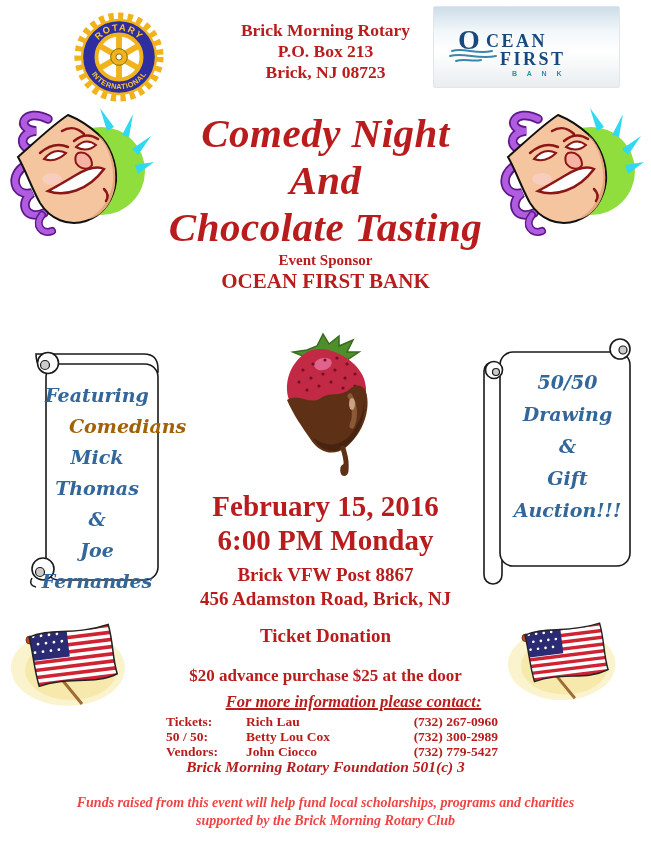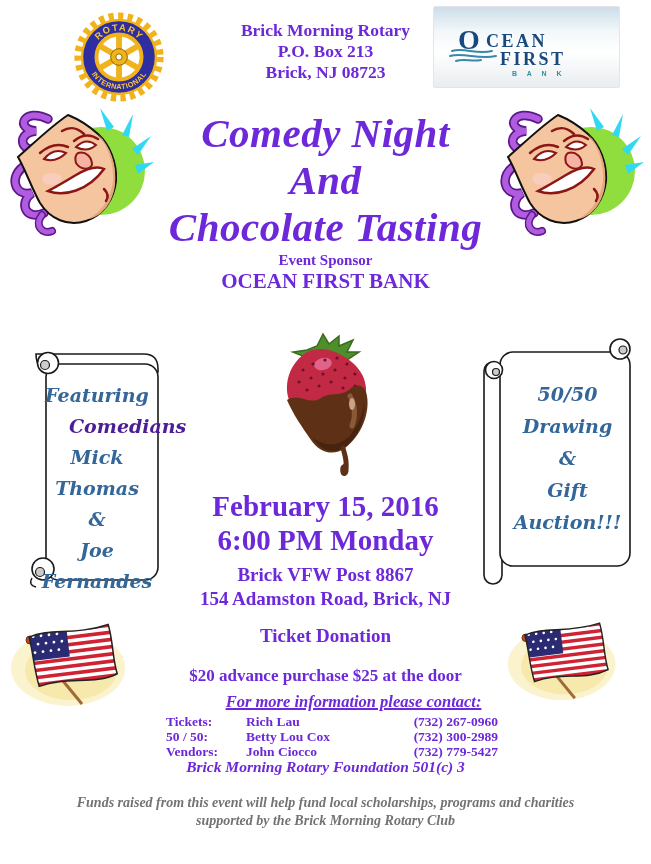--- a/index.html
+++ b/index.html
@@ -1,42 +1,42 @@
 <!DOCTYPE html>
 <html><head>
 <meta charset="utf-8">
 <style>
   html,body{margin:0;padding:0;background:#ffffff;}
   #page{position:relative;width:651px;height:864px;background:#ffffff;overflow:hidden;
         font-family:"Liberation Serif",serif;}
   .abs{position:absolute;}
   .ctr{left:0;width:651px;text-align:center;}
-  .serifb{font-family:"Liberation Serif",serif;font-weight:bold;color:#6d28d9;}
+  .serifb{font-family:"Liberation Serif",serif;font-weight:bold;color:#b91c1c;}
   .address{top:20px;font-size:17.5px;line-height:21px;}
   .title{top:110px;font-size:41px;line-height:47px;letter-spacing:0.5px;font-style:italic;}
   .sponsor-label{top:252px;font-size:15px;}
   .sponsor-name{top:269px;font-size:21px;}
   .datetime{top:489px;font-size:29px;line-height:34px;}
   .venue{top:563px;font-size:19px;line-height:23.5px;}
   .ticket-title{top:625px;font-size:19px;}
   .ticket-detail{top:666px;font-size:17px;}
   .contact-header{top:692px;font-size:16.5px;font-style:italic;
       text-decoration:underline;text-decoration-thickness:2px;padding-left:28px;}
   .row{font-size:13.5px;line-height:15px;}
   .foundation{top:758px;font-size:15.5px;font-style:italic;}
-  .footer{top:794px;font-size:14px;line-height:17.5px;font-style:italic;color:#737373;}
+  .footer{top:794px;font-size:14px;line-height:17.5px;font-style:italic;color:#ef4444;}
   .oceanbox{left:433px;top:6px;width:185px;height:80px;border-radius:2px;
       background:linear-gradient(180deg,#ccdde9 0%,#f2f7fa 30%,#ffffff 55%,#e9edf0 100%);
       border:1px solid #e3e6e8;}
   .script{font-family:"DejaVu Serif",serif;font-style:italic;font-weight:bold;
       font-size:19px;text-align:center;}
   .scriptL{left:33px;top:380px;width:128px;line-height:31px;font-style:italic;}
-  .scriptR{left:495px;top:378px;width:145px;line-height:32px;}
+  .scriptR{left:495px;top:366px;width:145px;line-height:32px;}
   .blue{color:#336699;}
-  .red{color:#4c1d95;margin-left:36px;}
+  .red{color:#a16207;margin-left:36px;}
 </style>
 </head>
 <body>
 
 <div id="page">
 
   <svg class="abs" style="left:61px;top:8px" width="116" height="98" viewBox="0 0 118 100">
     <circle cx="59" cy="50" r="41" fill="none" stroke="#f1b31c" stroke-width="9" stroke-dasharray="5.2,4.4"></circle>
     <circle cx="59" cy="50" r="39" fill="#f1b31c"></circle>
     <circle cx="59" cy="50" r="30" fill="none" stroke="#2e2ea0" stroke-width="13"></circle>
@@ -224,21 +224,21 @@
     <path d="M79,132 C83,138 82,145 78,146 C74,147 72,141 74,136 Z" fill="#5e3117"></path>
   </svg>
 
   <div class="abs ctr serifb datetime">
     <div>February 15, 2016</div>
     <div>6:00 PM Monday</div>
   </div>
 
   <div class="abs ctr serifb venue">
     <div>Brick VFW Post 8867</div>
-    <div>154 Adamston Road, Brick, NJ</div>
+    <div>456 Adamston Road, Brick, NJ</div>
   </div>
 
   <div class="abs ctr serifb ticket-title">Ticket Donation</div>
   <div class="abs ctr serifb ticket-detail">$20 advance purchase $25 at the door</div>
 
   <svg class="abs" style="left:8px;top:616px" width="125" height="95" viewBox="0 0 125 95">
     <ellipse cx="60" cy="52" rx="57" ry="38" fill="#fbf3cd"></ellipse>
     <ellipse cx="63" cy="54" rx="46" ry="30" fill="#f6e6a2" opacity="0.8"></ellipse>
     <line x1="23" y1="26" x2="74" y2="88" stroke="#a06a38" stroke-width="3"></line>
     <circle cx="22" cy="24" r="4" fill="#c24a22" stroke="#7a2d12" stroke-width="1"></circle>

